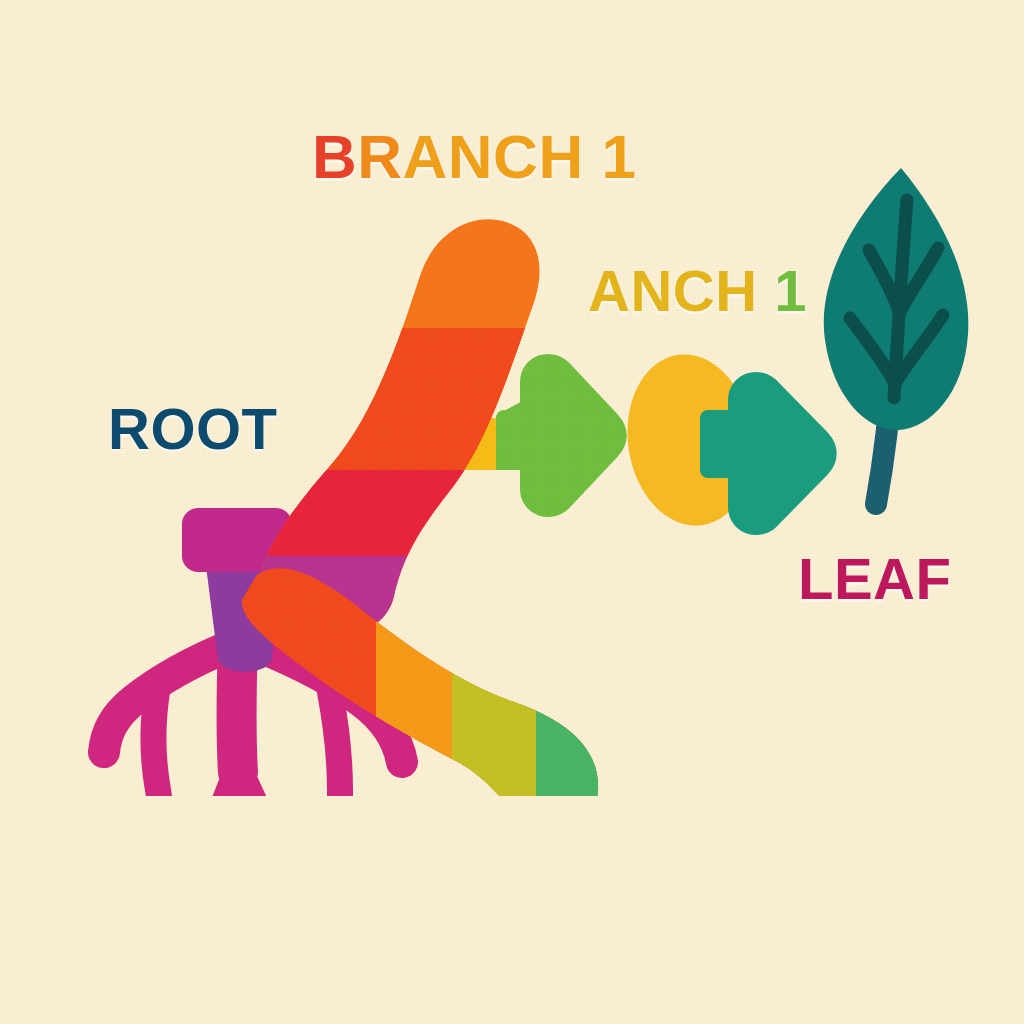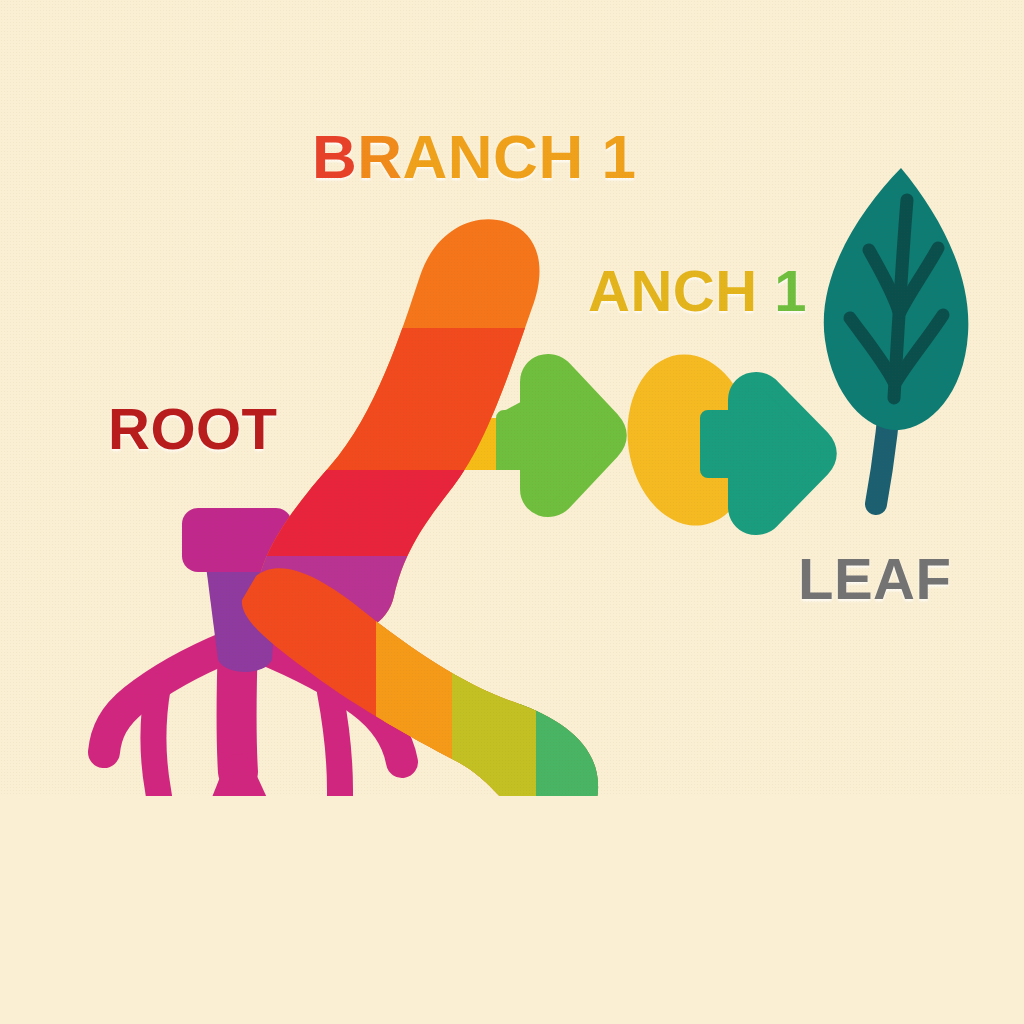--- a/index.html
+++ b/index.html
@@ -269,18 +269,18 @@
   </svg>
 
   <div class="lbl" id="label-branch">
     <span class="seg" style="color:#e8412a">B</span><span class="seg" style="color:#f08a1a">R</span><span class="seg" style="color:#f0a11b">ANCH 1</span>
   </div>
 
   <div class="lbl" id="label-seed">
     <span class="seg" style="color:#e3b41c">ANCH </span><span class="seg" style="color:#6fbe3d">1</span>
   </div>
 
-  <div class="lbl" id="label-root" style="color:#b91c1c">ROOT</div>
-
-  <div class="lbl" id="label-leaf" style="color:#737373">LEAF</div>
+  <div class="lbl" id="label-root" style="color:#0c4a6e">ROOT</div>
+
+  <div class="lbl" id="label-leaf" style="color:#be185d">LEAF</div>
 
   <div class="grain"></div>
 </div>
 
 </body></html>

